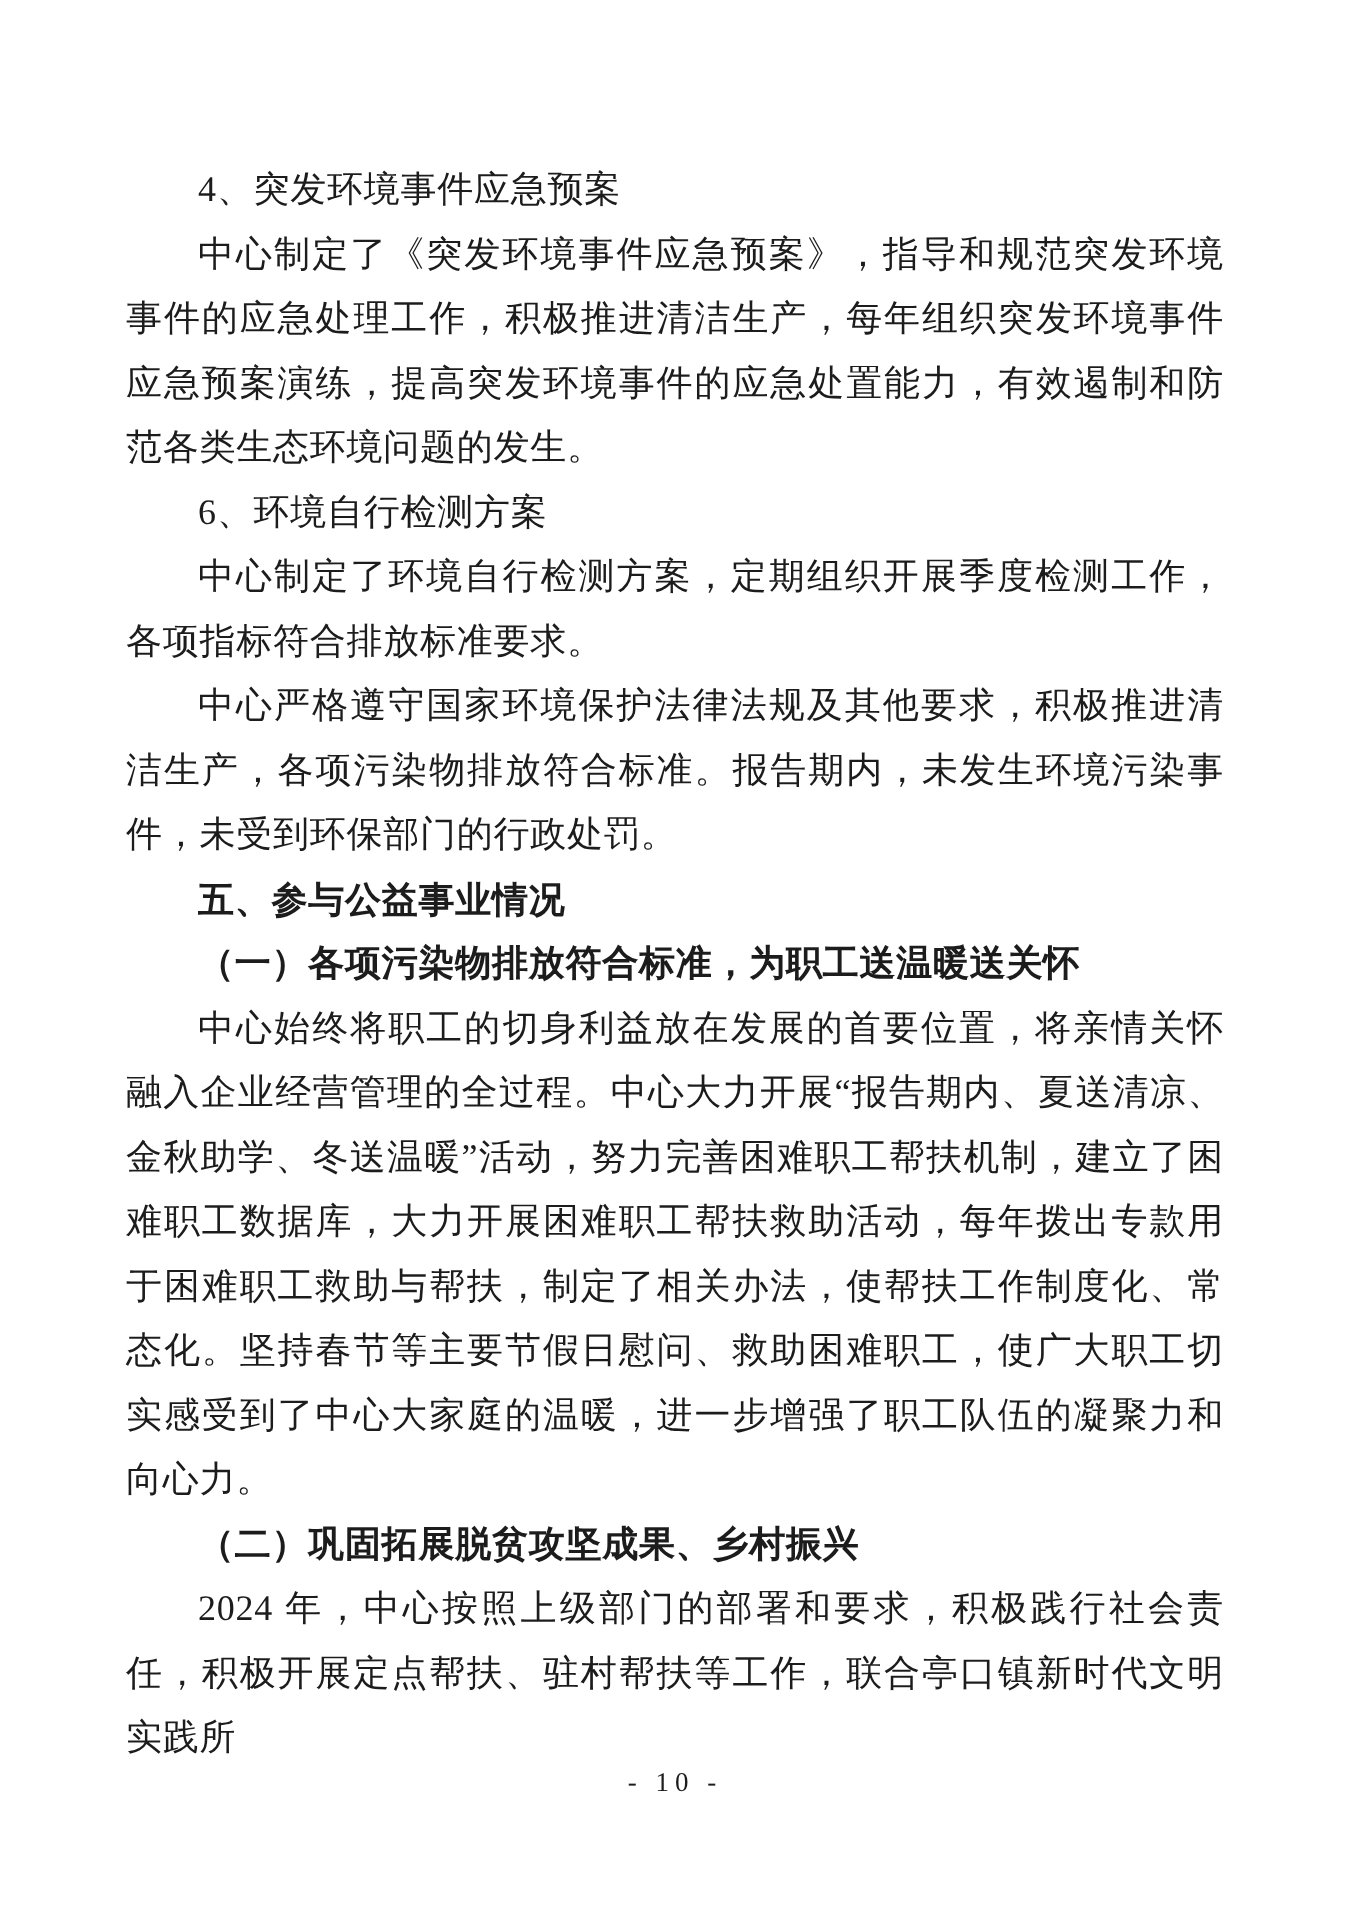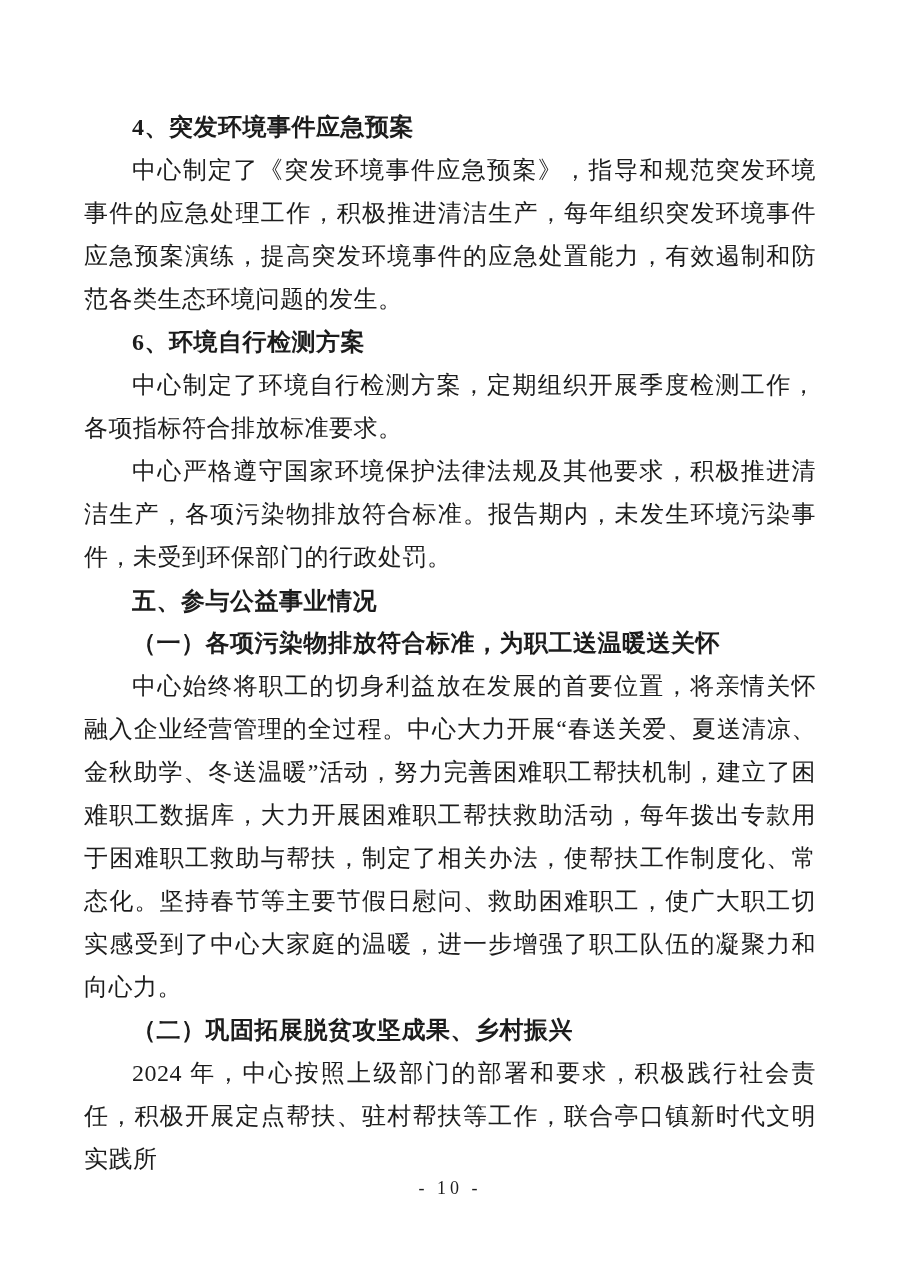--- a/index.html
+++ b/index.html
@@ -25,21 +25,21 @@
   .block {
     margin: 0;
     font-size: 24px;
     line-height: 43px;
     letter-spacing: 0.5px;
     text-align: justify;
     text-indent: 2em;
     word-break: break-all;
   }
   .heading-number {
-    font-weight: bold;
+    font-weight: normal;
   }
   .heading-section {
     font-weight: bold;
     font-family: "Liberation Sans", "DejaVu Sans", sans-serif;
   }
   .heading-sub {
     font-weight: bold;
   }
   .paragraph {
     font-weight: normal;
@@ -61,18 +61,18 @@
 
 <div class="page">
   <div class="content">
     <p class="block heading-number">4、突发环境事件应急预案</p>
     <p class="block paragraph">中心制定了《突发环境事件应急预案》，指导和规范突发环境事件的应急处理工作，积极推进清洁生产，每年组织突发环境事件应急预案演练，提高突发环境事件的应急处置能力，有效遏制和防范各类生态环境问题的发生。</p>
     <p class="block heading-number">6、环境自行检测方案</p>
     <p class="block paragraph">中心制定了环境自行检测方案，定期组织开展季度检测工作，各项指标符合排放标准要求。</p>
     <p class="block paragraph">中心严格遵守国家环境保护法律法规及其他要求，积极推进清洁生产，各项污染物排放符合标准。报告期内，未发生环境污染事件，未受到环保部门的行政处罚。</p>
     <p class="block heading-section">五、参与公益事业情况</p>
     <p class="block heading-sub">（一）各项污染物排放符合标准，为职工送温暖送关怀</p>
-    <p class="block paragraph">中心始终将职工的切身利益放在发展的首要位置，将亲情关怀融入企业经营管理的全过程。中心大力开展“春送关爱、夏送清凉、金秋助学、冬送温暖”活动，努力完善困难职工帮扶机制，建立了困难职工数据库，大力开展困难职工帮扶救助活动，每年拨出专款用于困难职工救助与帮扶，制定了相关办法，使帮扶工作制度化、常态化。坚持春节等主要节假日慰问、救助困难职工，使广大职工切实感受到了中心大家庭的温暖，进一步增强了职工队伍的凝聚力和向心力。</p>
+    <p class="block paragraph">中心始终将职工的切身利益放在发展的首要位置，将亲情关怀融入企业经营管理的全过程。中心大力开展“报告期内、夏送清凉、金秋助学、冬送温暖”活动，努力完善困难职工帮扶机制，建立了困难职工数据库，大力开展困难职工帮扶救助活动，每年拨出专款用于困难职工救助与帮扶，制定了相关办法，使帮扶工作制度化、常态化。坚持春节等主要节假日慰问、救助困难职工，使广大职工切实感受到了中心大家庭的温暖，进一步增强了职工队伍的凝聚力和向心力。</p>
     <p class="block heading-sub">（二）巩固拓展脱贫攻坚成果、乡村振兴</p>
     <p class="block paragraph">2024 年，中心按照上级部门的部署和要求，积极践行社会责任，积极开展定点帮扶、驻村帮扶等工作，联合亭口镇新时代文明实践所</p>
   </div>
   <div class="page-footer">- 10 -</div>
 </div>
 
 </body></html>

